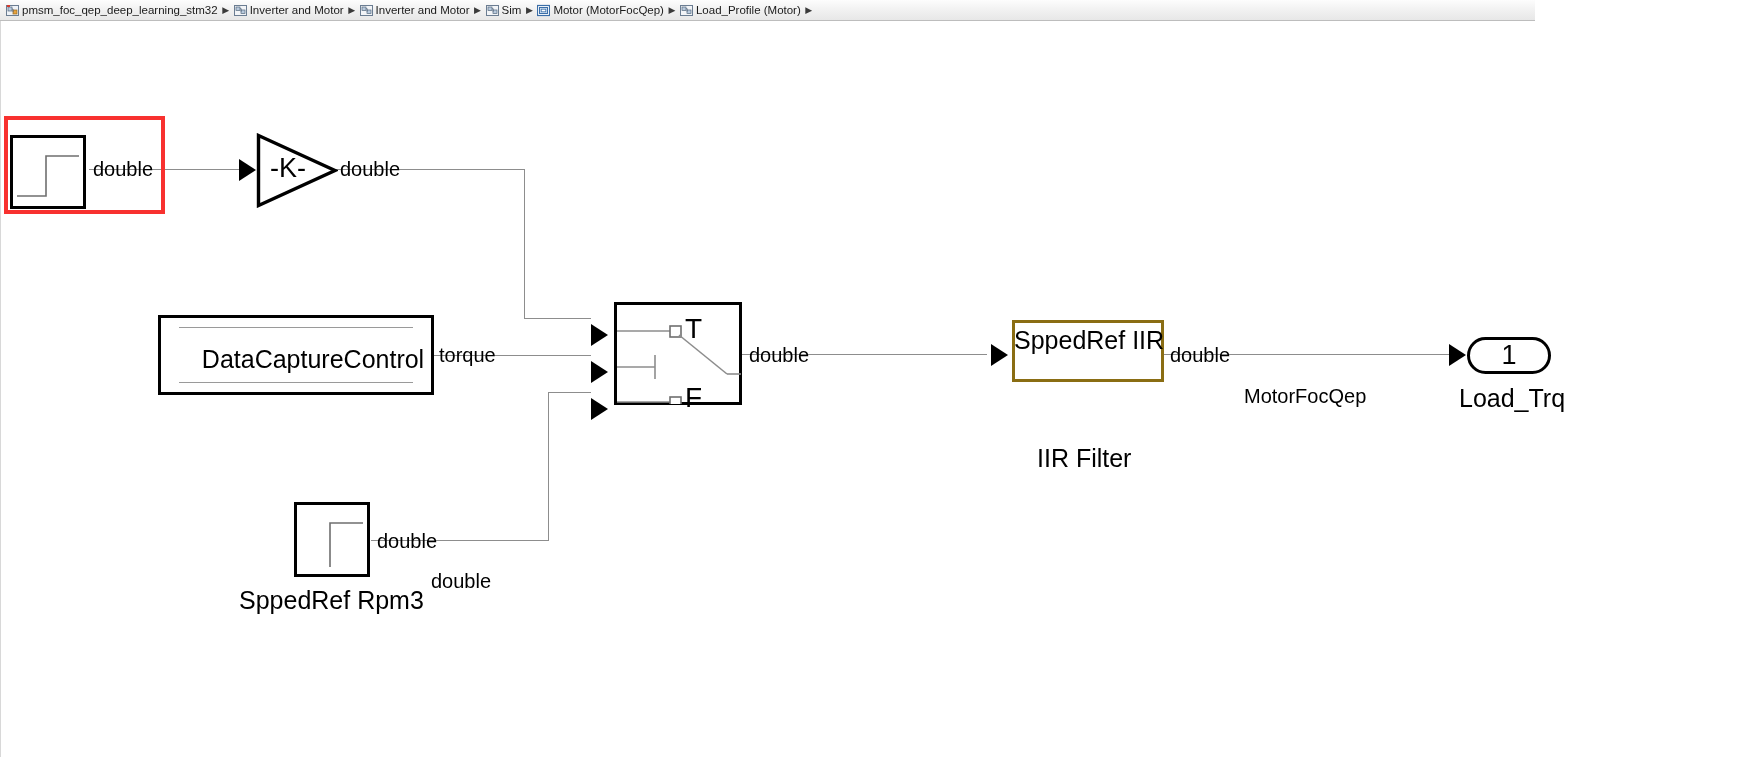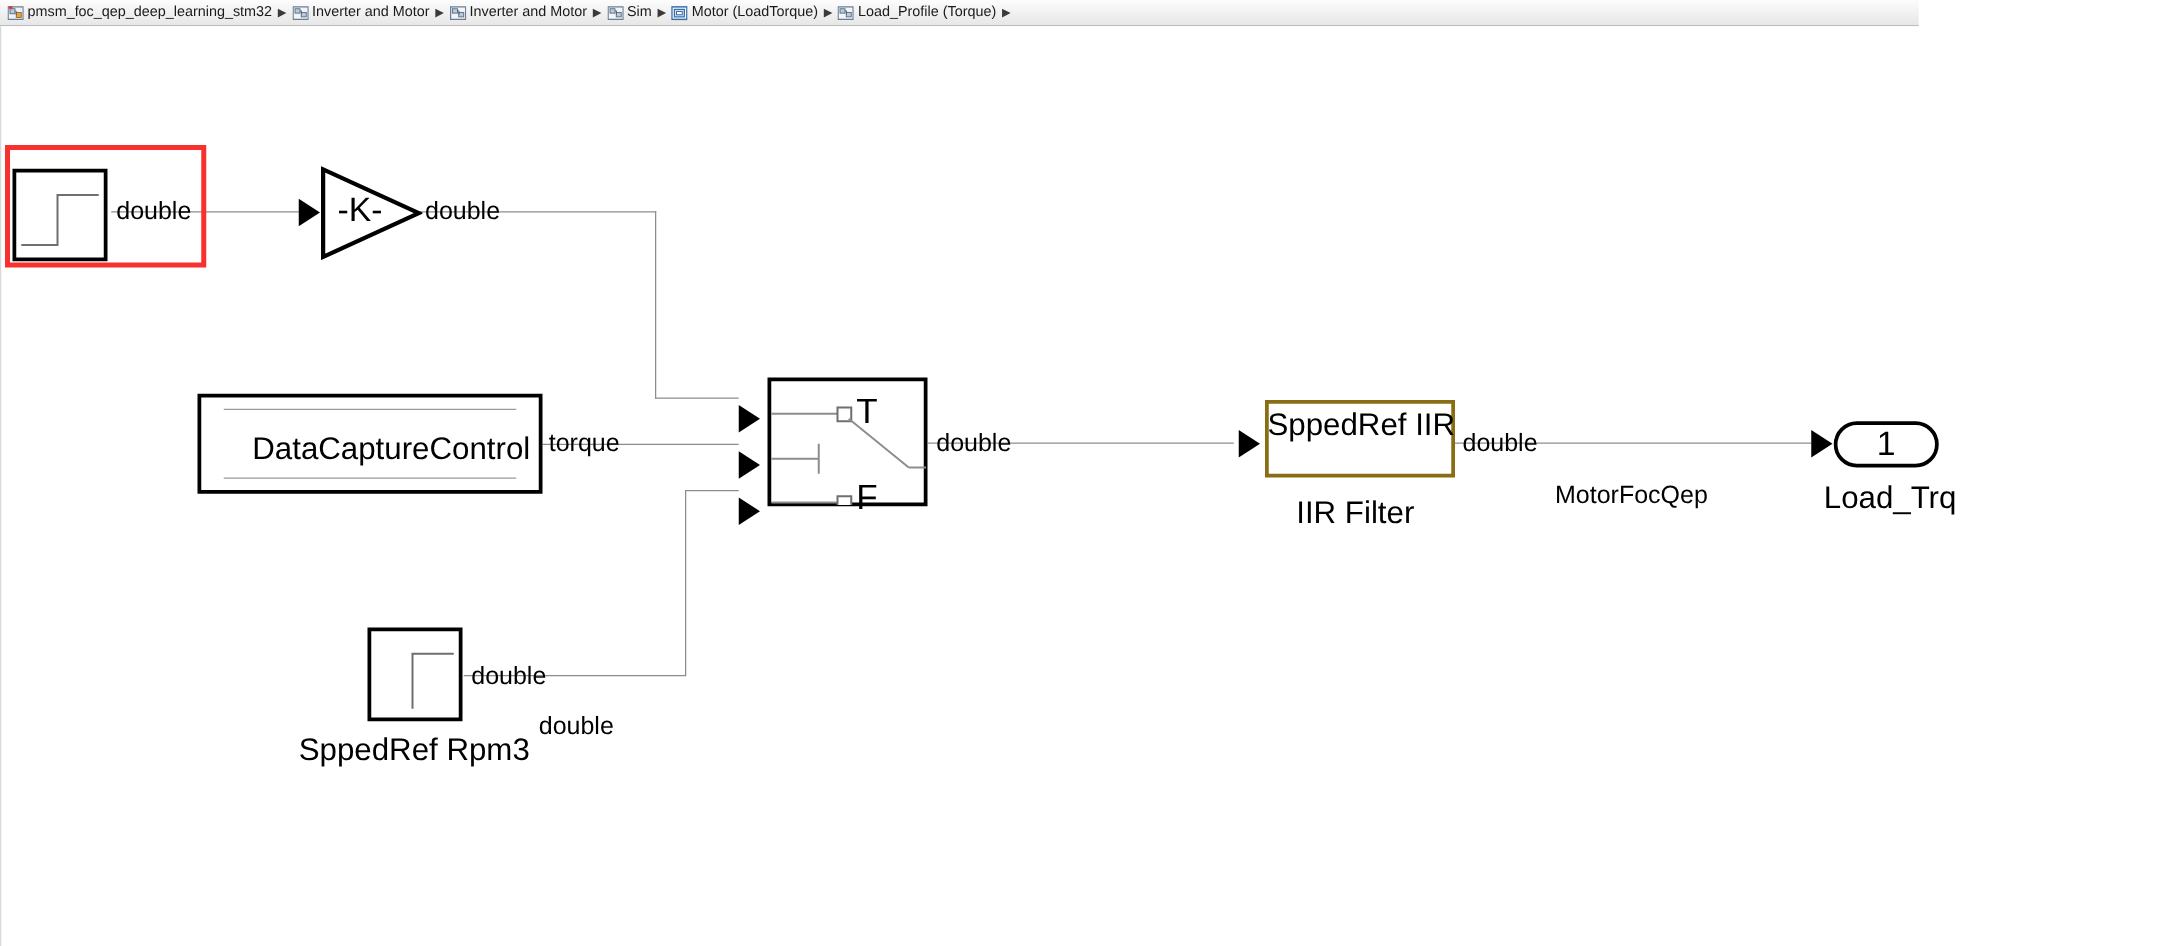--- a/index.html
+++ b/index.html
@@ -138,21 +138,21 @@
   #iir-text{
     position:absolute;
     left:-1px;top:2px;width:200px;
     font-size:25px;color:#000;
     line-height:30px;
     white-space:nowrap;
   }
   #iir-caption{
     position:absolute;
     font-size:25px;color:#000;
-    white-space:nowrap;line-height:1;
+    white-space:nowrap;line-height:1;margin-top:48px;
   }
 
   
   #outport-block{
     position:absolute;
     border:3px solid #000;
     border-radius:20px;
     background:#fff;
     box-sizing:border-box;
     display:flex;align-items:center;justify-content:center;
@@ -225,34 +225,34 @@
   <span class="crumb-sep">▶</span>
 
   <div class="crumb">
     <span class="crumb-icon">
       <svg width="13" height="13" viewBox="0 0 13 13">
         <rect x="0.5" y="1.5" width="12" height="10" fill="#ffffff" stroke="#3b6ea8" stroke-width="1.2"></rect>
         <rect x="2.5" y="3.5" width="8" height="6" fill="#cfe0f2" stroke="#3b6ea8" stroke-width="1"></rect>
         <rect x="4.2" y="5.2" width="4.6" height="2.6" fill="#ffffff" stroke="#3b6ea8" stroke-width="0.8"></rect>
       </svg>
     </span>
-    <span class="crumb-label">Motor (LoadTorque)</span>
+    <span class="crumb-label">Motor (MotorFocQep)</span>
   </div>
   <span class="crumb-sep">▶</span>
 
   <div class="crumb">
     <span class="crumb-icon">
       <svg width="13" height="13" viewBox="0 0 13 13">
         <rect x="0.5" y="1.5" width="12" height="10" fill="#f2f4f7" stroke="#6b7d92" stroke-width="1"></rect>
         <rect x="2" y="3" width="4" height="3.5" fill="#b9cadd" stroke="#55687d" stroke-width="0.7"></rect>
         <rect x="7" y="6" width="4" height="3.5" fill="#b9cadd" stroke="#55687d" stroke-width="0.7"></rect>
         <path d="M6 4.7 L7.2 4.7 L7.2 7.7" stroke="#55687d" stroke-width="0.8" fill="none"></path>
       </svg>
     </span>
-    <span class="crumb-label">Load_Profile (Torque)</span>
+    <span class="crumb-label">Load_Profile (Motor)</span>
   </div>
   <span class="crumb-sep">▶</span>
 
 </div>
 
 <div id="canvas">
 
   <div class="wire wire-h" style="left:88px;top:148px;width:152px;"></div>
 
   <div class="wire wire-h" style="left:335px;top:148px;width:189px;"></div>

